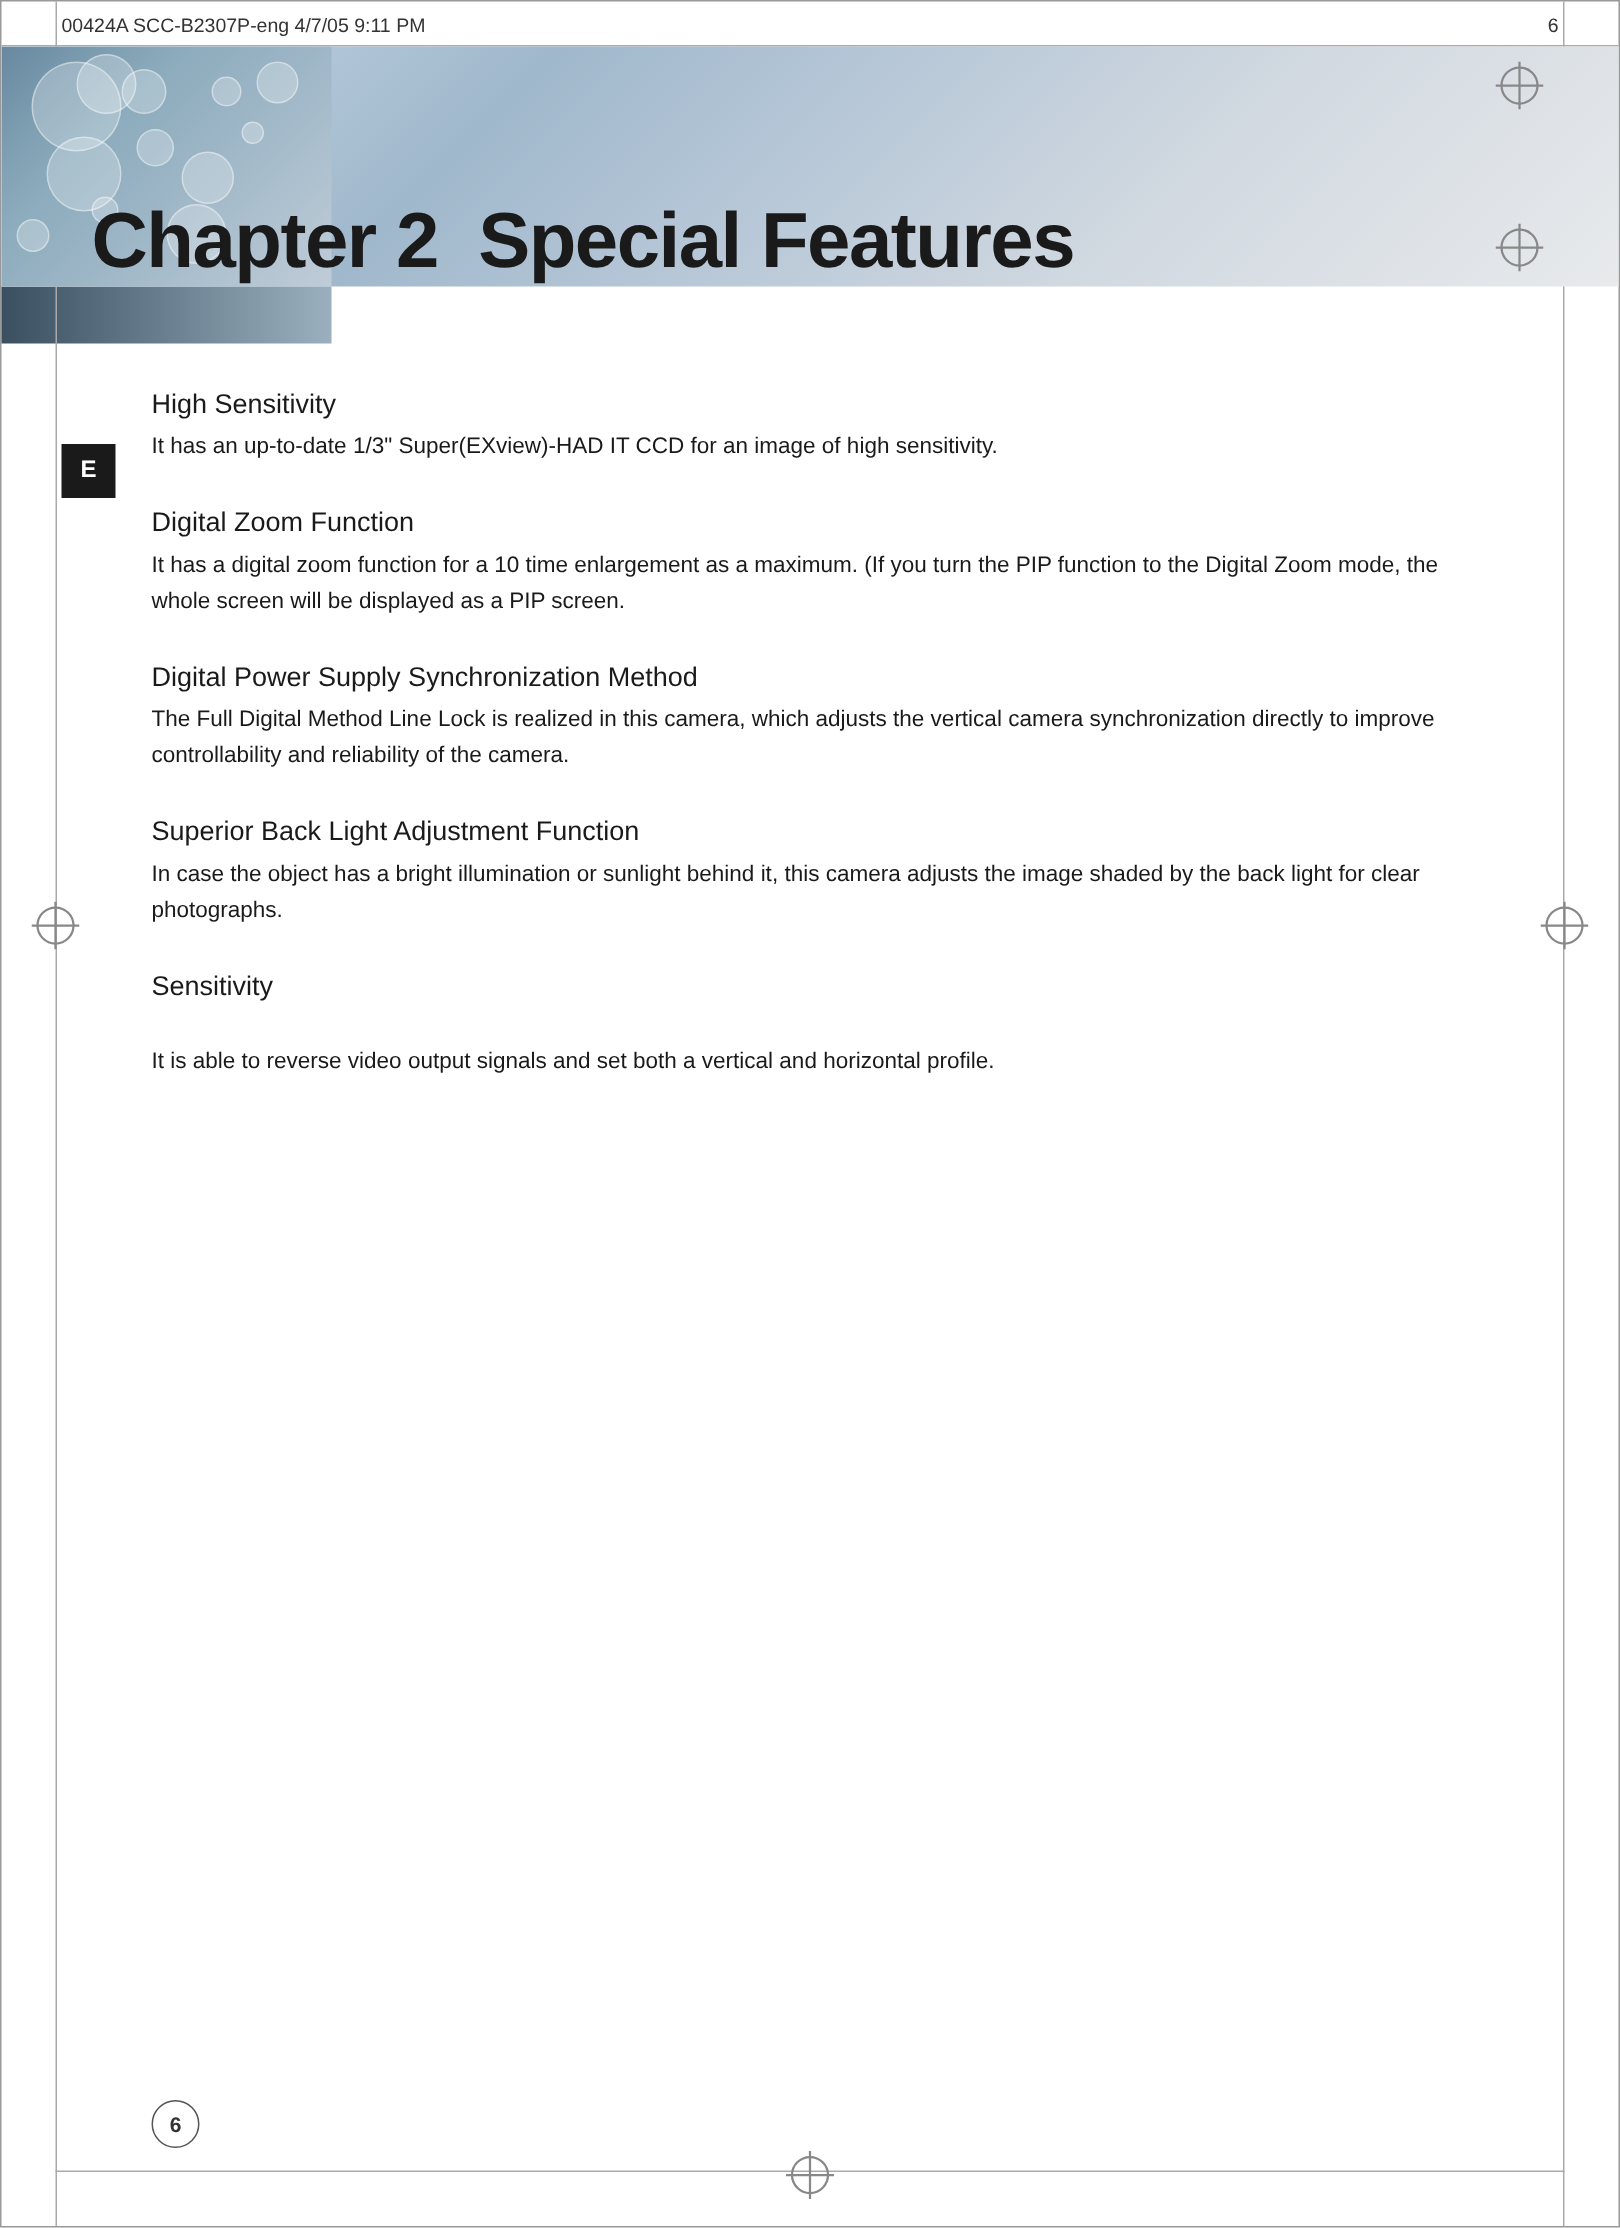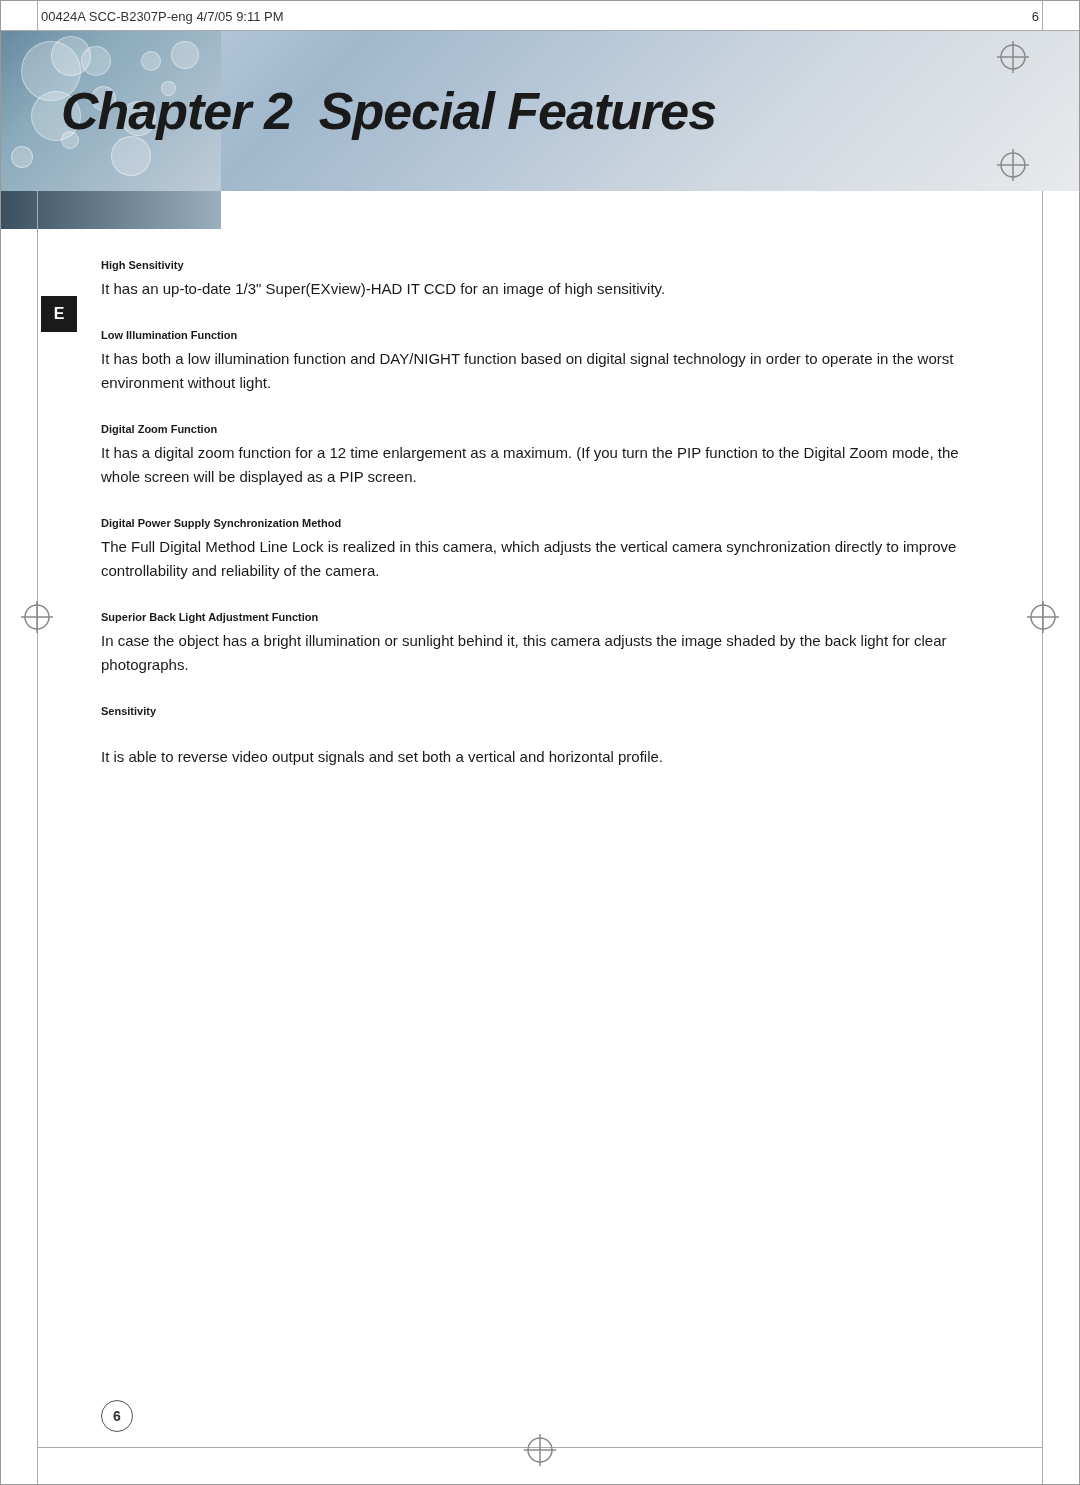--- a/index.html
+++ b/index.html
@@ -46,22 +46,21 @@
     }
 
     
     .chapter-banner {
       position: relative;
       width: 100%;
       height: 160px;
       background: linear-gradient(135deg, #c8d8e8 0%, #a0b8cc 30%, #b8c8d8 50%, #d0d8e0 70%, #e8eaec 100%);
       overflow: hidden;
       display: flex;
-      align-items: center;
-      font-style: italic;
+      align-items: flex-end;
     }
 
     .banner-bubbles {
       position: absolute;
       left: 0;
       top: 0;
       width: 220px;
       height: 100%;
       background: linear-gradient(135deg, #6888a0 0%, #8aaabb 30%, #a0b8c8 60%, #c0ccd8 100%);
     }
@@ -114,22 +113,22 @@
     
     .content {
       padding: 30px 100px 60px 100px;
     }
 
     .section {
       margin-bottom: 28px;
     }
 
     .section-title {
-      font-weight: bold;
-      font-size: 11px;
+      font-weight: normal;
+      font-size: 18px;
       margin-bottom: 6px;
       color: #1a1a1a;
     }
 
     .section-text {
       font-size: 15px;
       line-height: 1.6;
       color: #1a1a1a;
     }
 
@@ -270,28 +269,24 @@
     </svg>
   </div>
 
   <div class="content">
 
     <div class="section">
       <div class="section-title">High Sensitivity</div>
       <div class="section-text">It has an up-to-date 1/3" Super(EXview)-HAD IT CCD for an image of high sensitivity.</div>
     </div>
 
-    <div class="section">
-      <div class="section-title">Low Illumination Function</div>
-      <div class="section-text">It has both a low illumination function and DAY/NIGHT function based on digital signal technology in order to operate in the worst environment without light.</div>
-    </div>
 
     <div class="section">
       <div class="section-title">Digital Zoom Function</div>
-      <div class="section-text">It has a digital zoom function for a 12 time enlargement as a maximum. (If you turn the PIP function to the Digital Zoom mode, the whole screen will be displayed as a PIP screen.</div>
+      <div class="section-text">It has a digital zoom function for a 10 time enlargement as a maximum. (If you turn the PIP function to the Digital Zoom mode, the whole screen will be displayed as a PIP screen.</div>
     </div>
 
     <div class="section">
       <div class="section-title">Digital Power Supply Synchronization Method</div>
       <div class="section-text">The Full Digital Method Line Lock is realized in this camera, which adjusts the vertical camera synchronization directly to improve controllability and reliability of the camera.</div>
     </div>
 
     <div class="section">
       <div class="section-title">Superior Back Light Adjustment Function</div>
       <div class="section-text">In case the object has a bright illumination or sunlight behind it, this camera adjusts the image shaded by the back light for clear photographs.</div>

